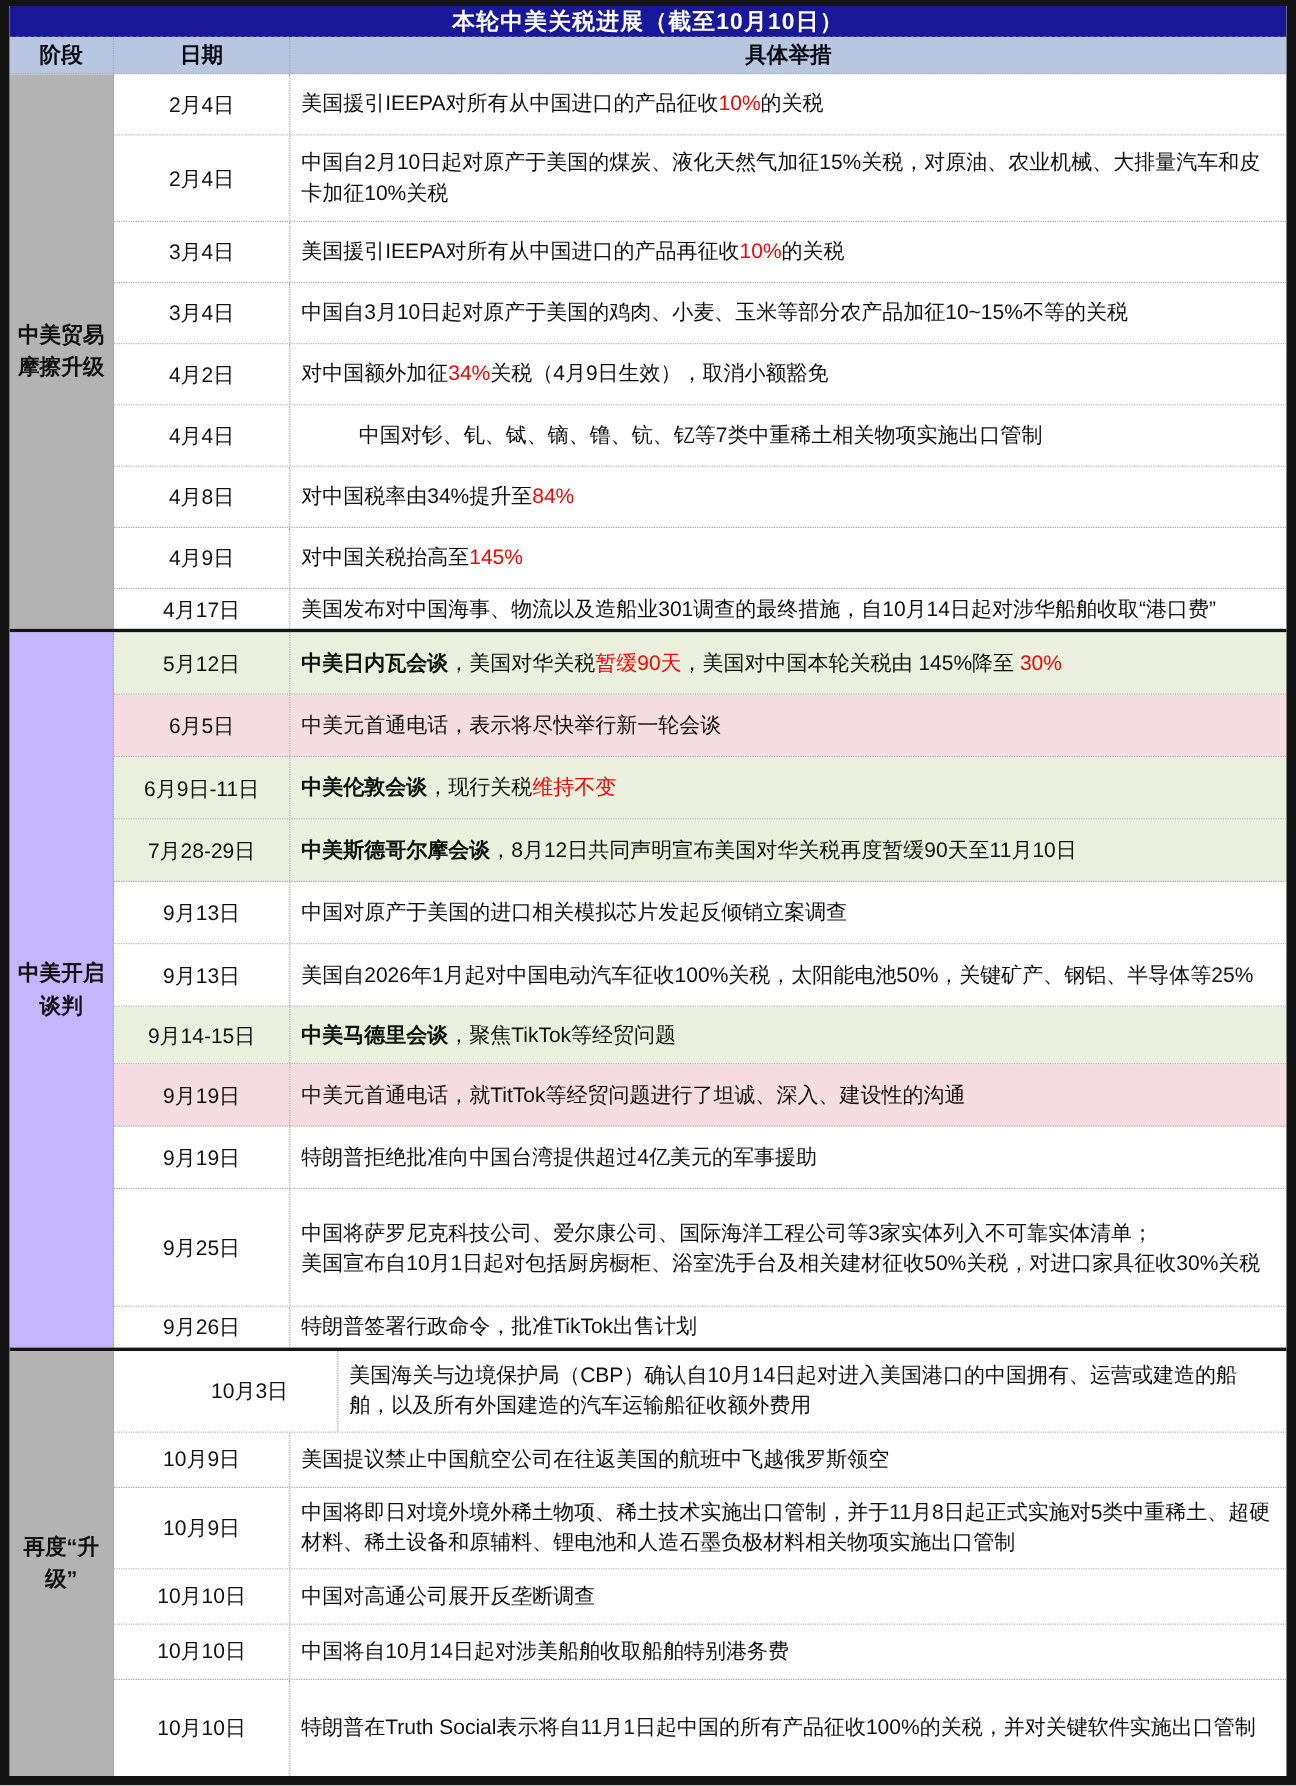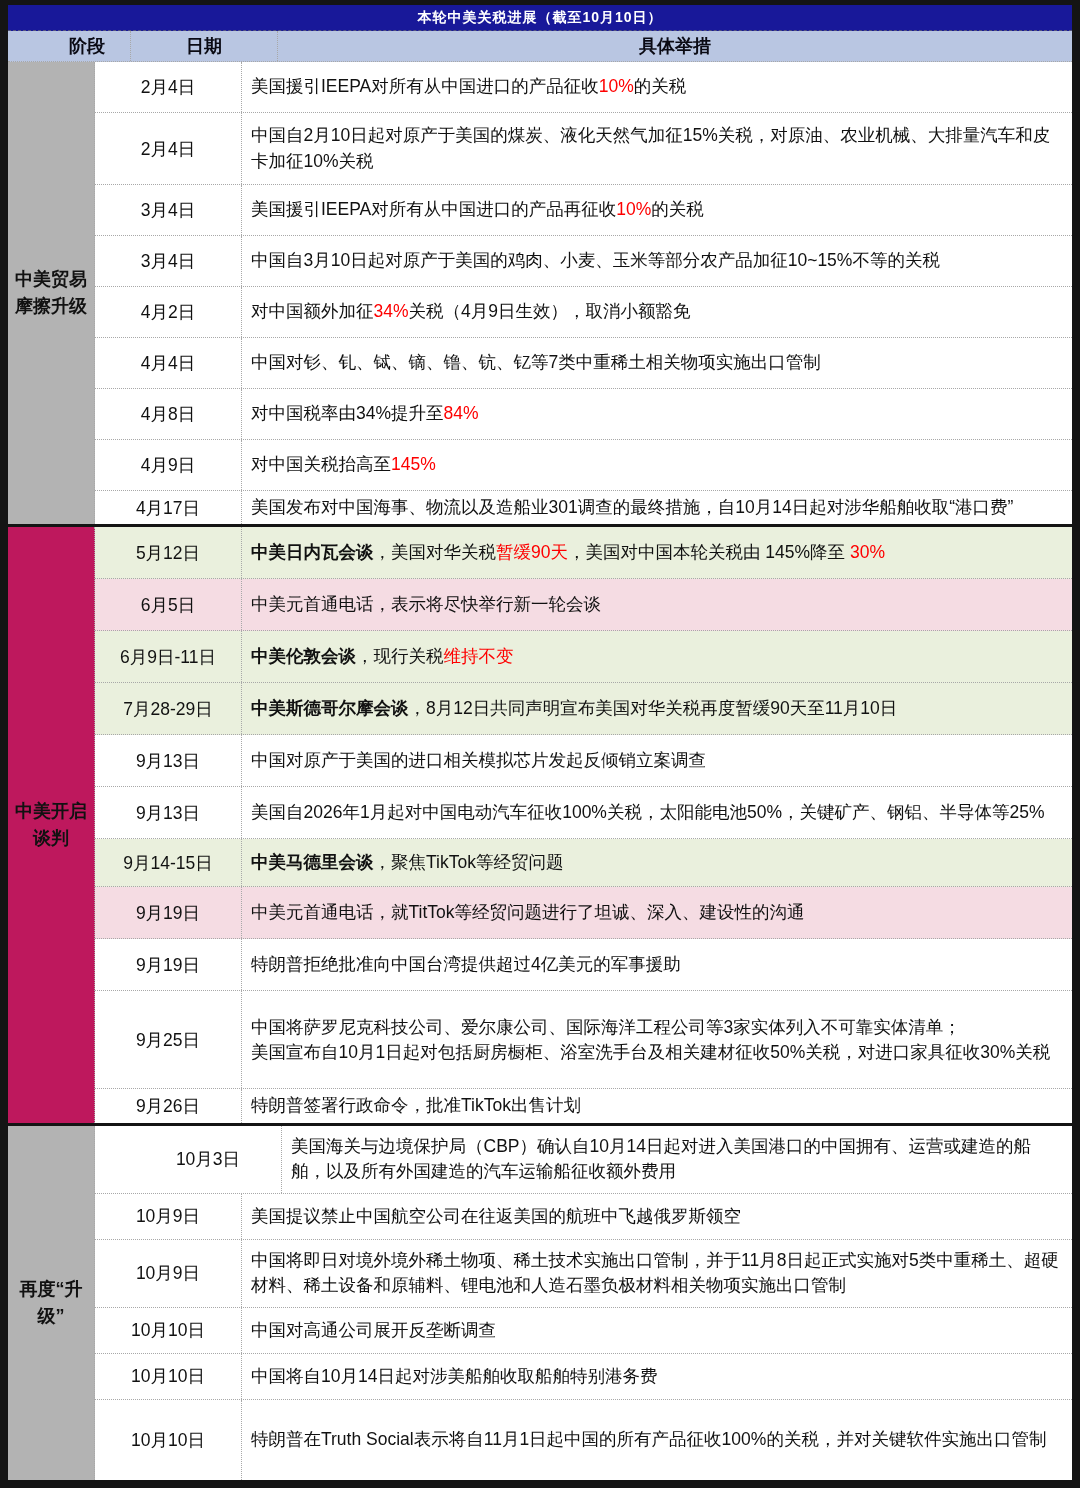--- a/index.html
+++ b/index.html
@@ -5,43 +5,43 @@
   html,body{margin:0;padding:0;background:#fff;}
   body{font-family:"Liberation Sans","DejaVu Sans",sans-serif;}
   #table-wrap{
     width:1080px;height:1488px;box-sizing:border-box;
     border-style:solid;border-color:var(--border-black,#141414);
     border-width:5px 8px 8px 8px;
     background:#fff;display:flex;flex-direction:column;overflow:hidden;
   }
   .title-bar{
     height:26px;flex:0 0 26px;background:var(--title-bg,#181899);
-    color:var(--title-text,#ffffff);font-weight:bold;font-size:14px;
+    color:var(--title-text,#ffffff);font-weight:bold;font-size:19px;
     display:flex;align-items:center;justify-content:center;letter-spacing:1px;
     border-bottom:1px dashed #55557d;box-sizing:border-box;
   }
   .header-row{
     height:31px;flex:0 0 31px;background:var(--header-bg,#b9c6e2);
     display:flex;font-weight:bold;font-size:18px;color:#0a0a14;
     border-bottom:1px dotted var(--divider,#8d94a8);box-sizing:border-box;
   }
   .hcell{display:flex;align-items:center;justify-content:center;box-sizing:border-box;}
-  .hcell.phase{width:87px;border-right:1px dotted var(--divider,#8d94a8);margin-left:36px;}
+  .hcell.phase{width:87px;border-right:1px dotted var(--divider,#8d94a8);}
   .hcell.date{width:147px;border-right:1px dotted var(--divider,#8d94a8);}
   .hcell.measure{flex:1;}
   #sections{flex:1;display:flex;flex-direction:column;}
   .section{display:flex;box-sizing:border-box;}
   .section + .section{border-top:3px solid var(--border-black,#141414);}
   .section:last-child{flex:1;}
   .phase-cell{
     width:87px;flex:0 0 87px;box-sizing:border-box;
     border-right:1px dotted var(--divider,#a8a8a8);
     display:flex;align-items:center;justify-content:center;text-align:center;
     font-weight:bold;font-size:18px;line-height:1.5;padding:0 7px;color:#111;
-    background:#be185d;
+    background:#c4b5fd;
   }
   .section.gray .phase-cell{background:var(--phase-gray,#b3b3b3);}
   .rows{flex:1;display:flex;flex-direction:column;}
   .row{display:flex;box-sizing:border-box;border-bottom:1px dotted var(--divider,#a8a8a8);flex:0 0 auto;background:#fff;}
   .rows .row:last-child{border-bottom:none;flex:1;}
   .row.green{background:var(--row-green,#eaf0dd);justify-content:center;}
   .row.pink{background:var(--row-pink,#f5dce3);}
   .date-cell{
     width:147px;flex:0 0 147px;box-sizing:border-box;
     border-right:1px dotted var(--divider,#a8a8a8);
@@ -92,21 +92,21 @@
             <div class="measure-cell">
               <div class="measure-text"><span>中国自3月10日起对原产于美国的鸡肉、小麦、玉米等部分农产品加征10~15%不等的关税</span></div>
             </div>
           </div>
           <div class="row" style="height: 51px;">
             <div class="date-cell">4月2日</div>
             <div class="measure-cell">
               <div class="measure-text"><span>对中国额外加征</span><span class="seg-red">34%</span><span>关税（4月9日生效），取消小额豁免</span></div>
             </div>
           </div>
-          <div class="row" style="height: 51px;">
+          <div class="row" style="height: 51px; gap: 48px;">
             <div class="date-cell">4月4日</div>
             <div class="measure-cell">
               <div class="measure-text"><span>中国对钐、钆、铽、镝、镥、钪、钇等7类中重稀土相关物项实施出口管制</span></div>
             </div>
           </div>
           <div class="row" style="height: 51px;">
             <div class="date-cell">4月8日</div>
             <div class="measure-cell">
               <div class="measure-text"><span>对中国税率由34%提升至</span><span class="seg-red">84%</span></div>
             </div>

